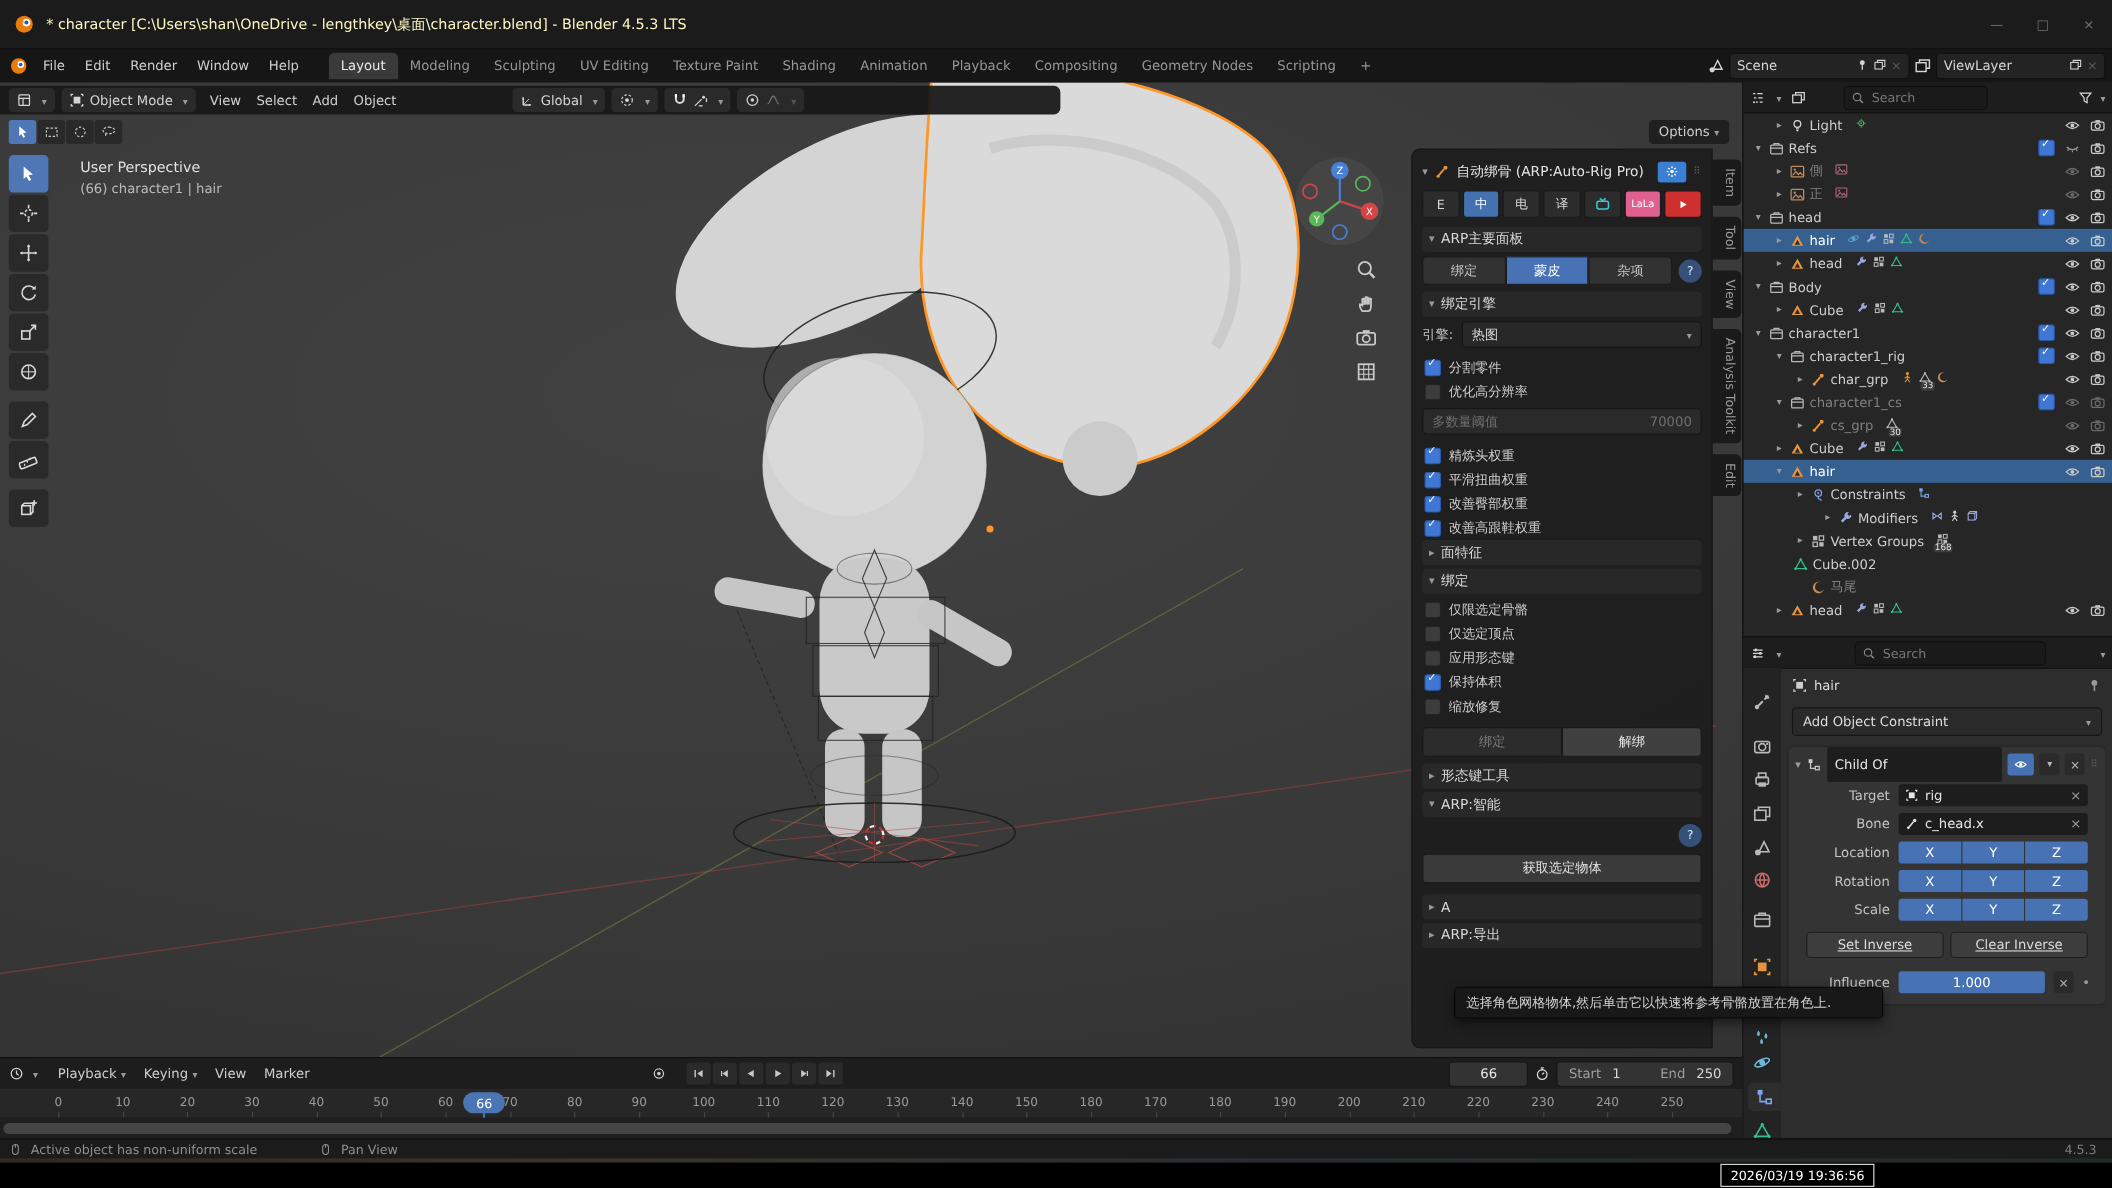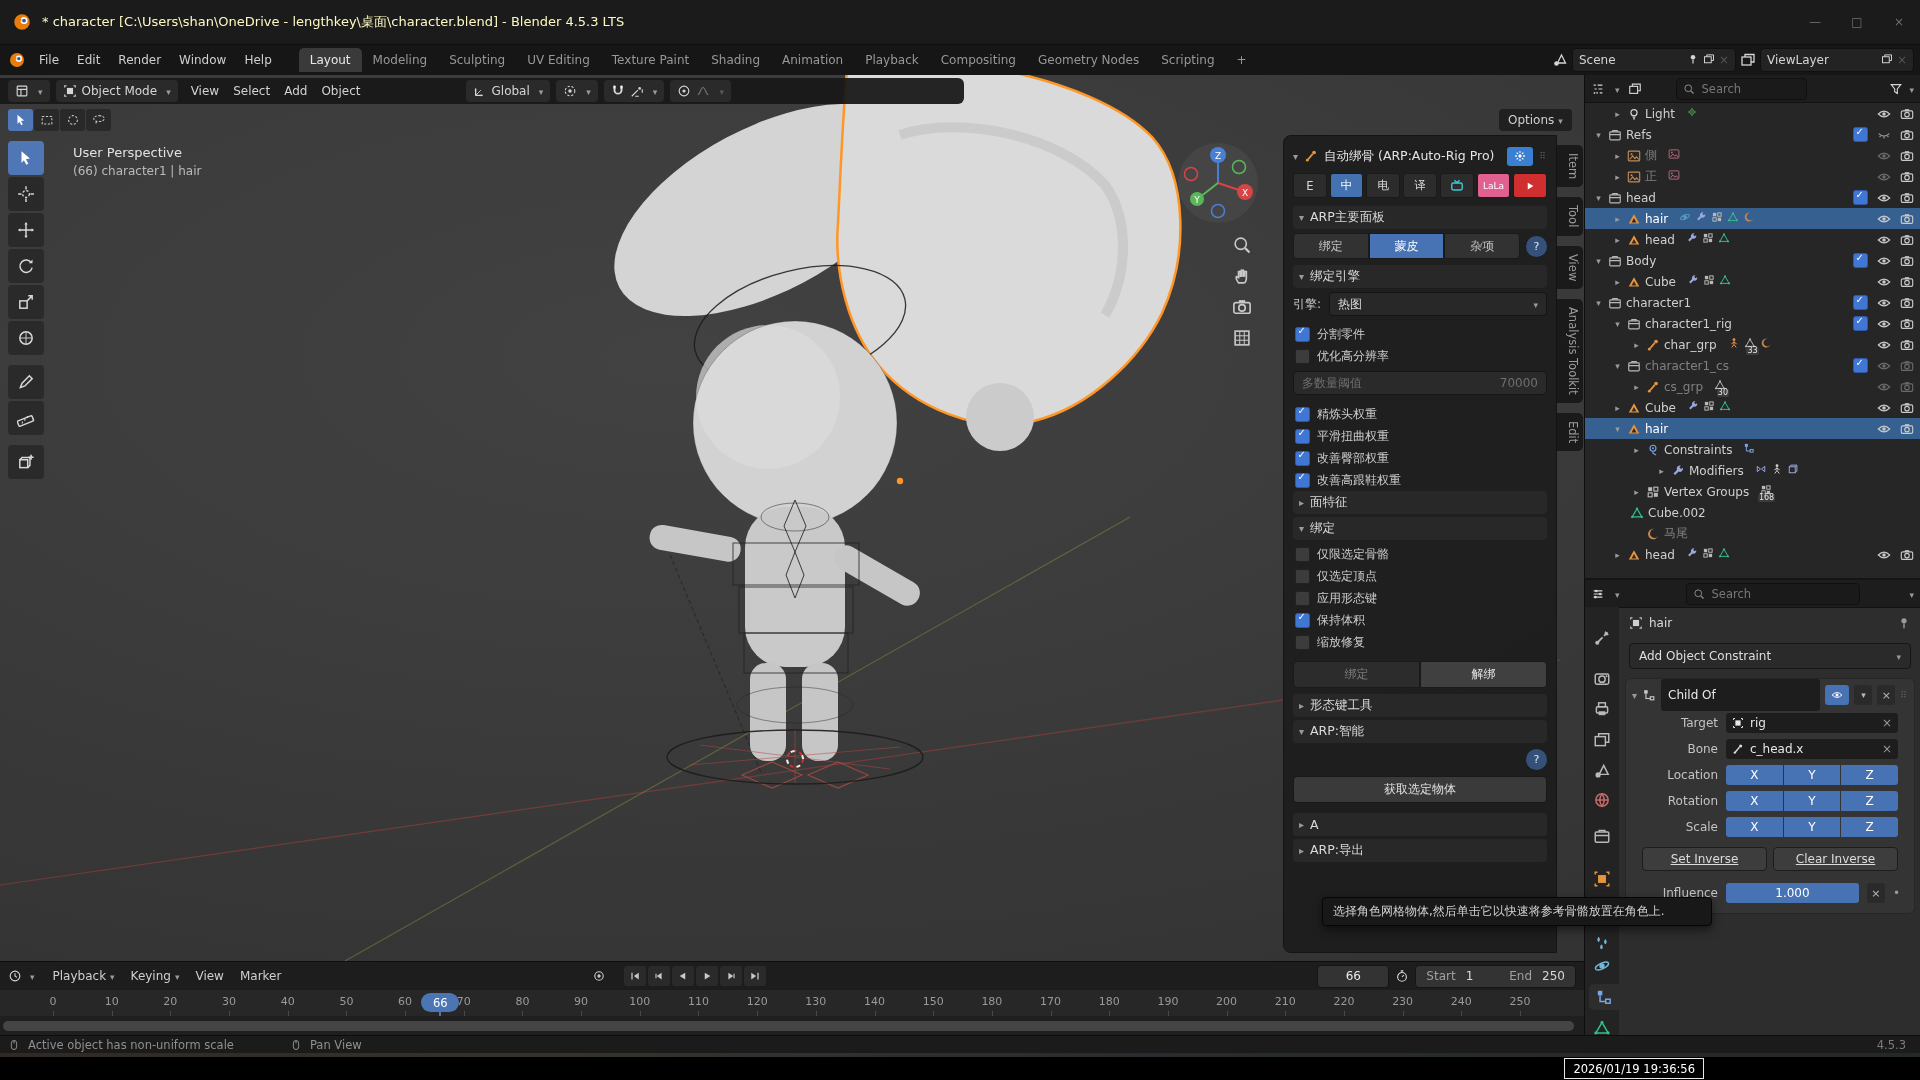--- a/index.html
+++ b/index.html
@@ -1821,19 +1821,19 @@
           <rect x="4.5" y="2" width="7" height="12" rx="3.5" stroke="currentColor" stroke-width="1.3" fill="none"></rect>
           <path d="M8 2.5V6" stroke="currentColor" stroke-width="1.3" fill="none"></path>
         </svg>
       </span>
     <span>Pan View</span>
     <span class="version">4.5.3</span>
   </div>
 
   <div class="abs colorstrip"></div>
   <div class="abs taskbar">
-    <span class="clockbox">2026/01/19 19:36:56</span>
+    <span class="clockbox">2026/03/19 19:36:56</span>
   </div>
 
   <div class="abs tooltip">
     <span>选择角色网格物体,然后单击它以快速将参考骨骼放置在角色上.</span>
   </div>
 </div>
 
 </body></html>

